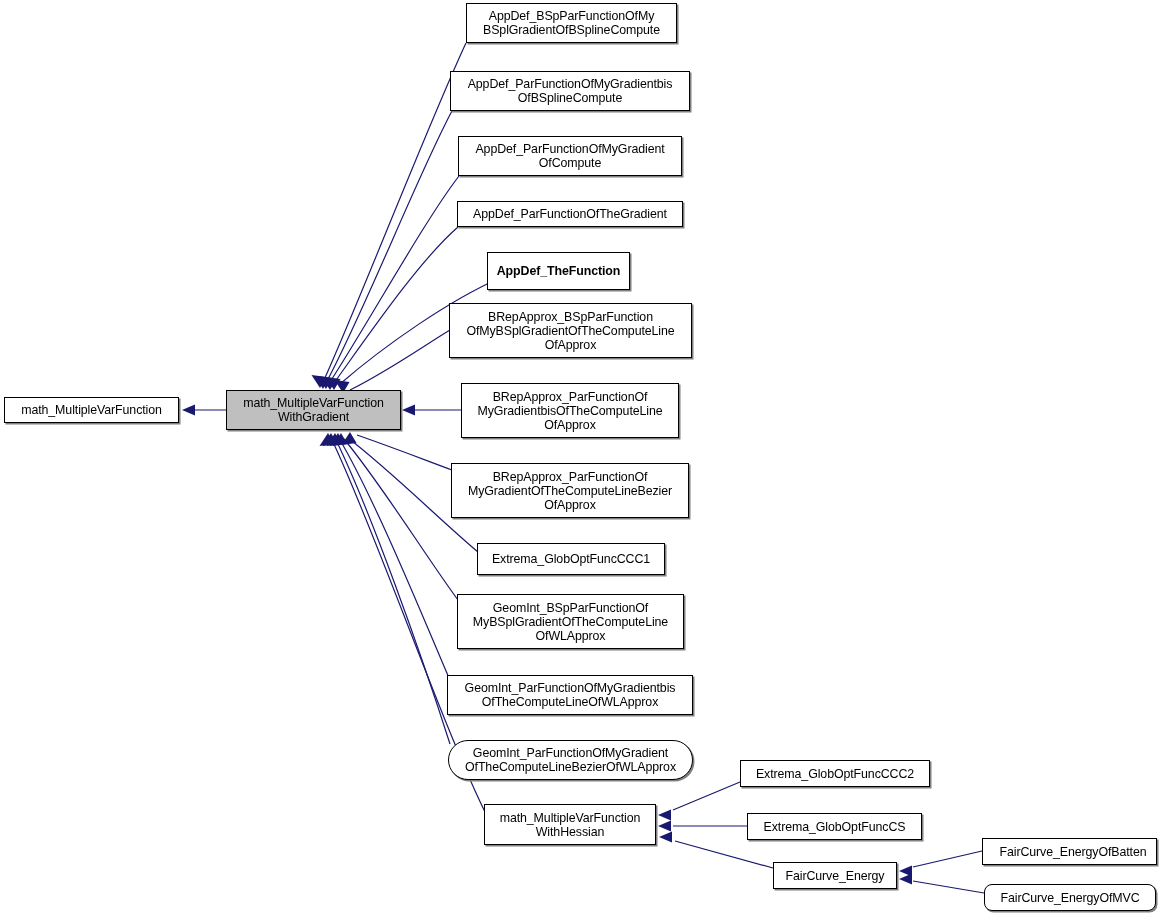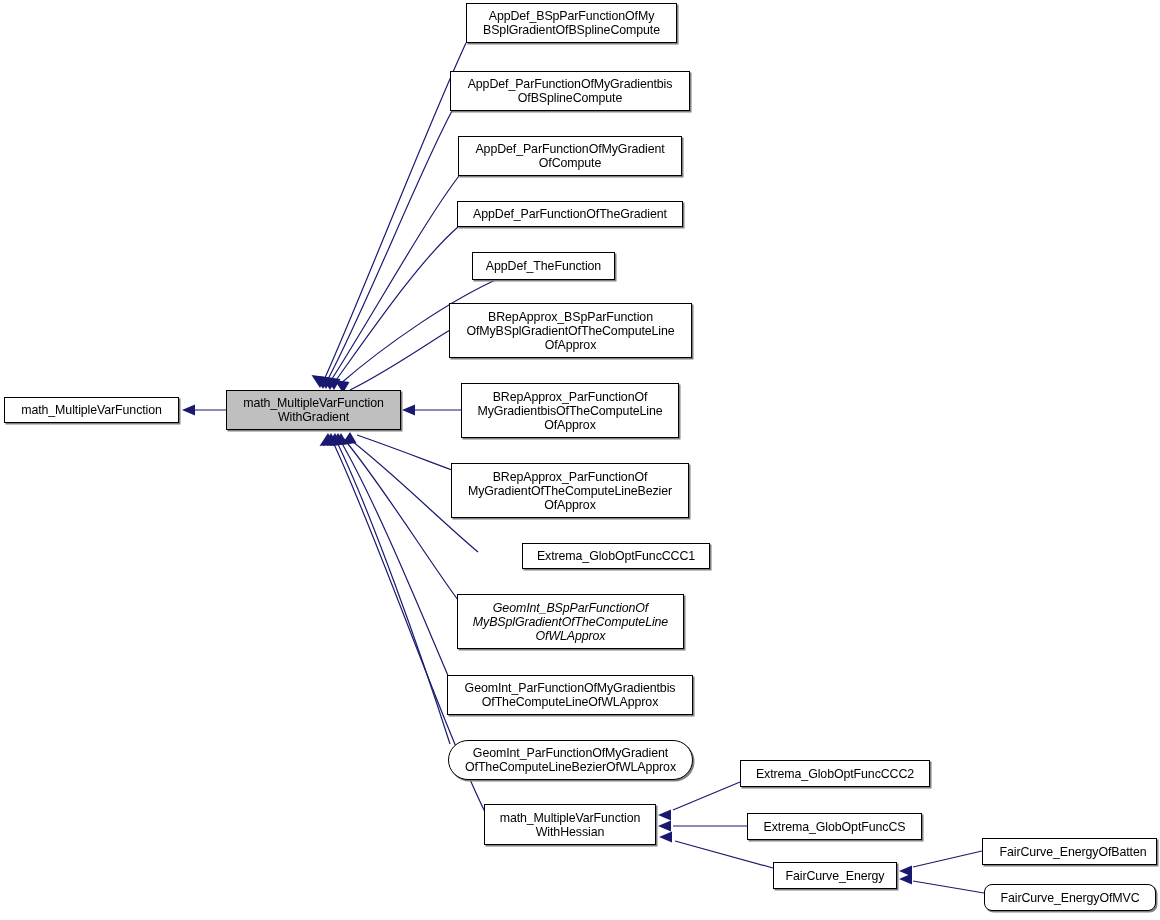--- a/index.html
+++ b/index.html
@@ -99,32 +99,32 @@
 <div class="node" style="left: 4px; top: 397px; width: 175px; height: 26px;"><span class="node-label">math_MultipleVarFunction</span></div>
     <div class="node current" style="left: 226px; top: 390px; width: 175px; height: 40px;"><span class="node-label">math_MultipleVarFunction
 WithGradient</span></div>
     <div class="node" style="left: 466px; top: 3px; width: 211px; height: 40px;"><span class="node-label">AppDef_BSpParFunctionOfMy
 BSplGradientOfBSplineCompute</span></div>
     <div class="node" style="left: 450px; top: 71px; width: 240px; height: 40px;"><span class="node-label">AppDef_ParFunctionOfMyGradientbis
 OfBSplineCompute</span></div>
     <div class="node" style="left: 458px; top: 136px; width: 224px; height: 40px; text-align: center;"><span class="node-label">AppDef_ParFunctionOfMyGradient
 OfCompute</span></div>
     <div class="node" style="left: 457px; top: 201px; width: 226px; height: 26px; text-align: right;"><span class="node-label">AppDef_ParFunctionOfTheGradient</span></div>
-    <div class="node" style="left: 472px; top: 252px; width: 143px; height: 28px;"><span class="node-label">AppDef_TheFunction</span></div>
+    <div class="node" style="left: 487px; top: 252px; width: 143px; height: 38px; font-weight: bold;"><span class="node-label">AppDef_TheFunction</span></div>
     <div class="node" style="left: 449px; top: 303px; width: 243px; height: 55px;"><span class="node-label">BRepApprox_BSpParFunction
 OfMyBSplGradientOfTheComputeLine
 OfApprox</span></div>
     <div class="node" style="left: 461px; top: 383px; width: 218px; height: 55px;"><span class="node-label">BRepApprox_ParFunctionOf
 MyGradientbisOfTheComputeLine
 OfApprox</span></div>
     <div class="node" style="left: 451px; top: 463px; width: 238px; height: 55px;"><span class="node-label">BRepApprox_ParFunctionOf
 MyGradientOfTheComputeLineBezier
 OfApprox</span></div>
-    <div class="node" style="left: 477px; top: 543px; width: 188px; height: 26px; margin-left: 45px;"><span class="node-label">Extrema_GlobOptFuncCCC1</span></div>
-    <div class="node" style="left: 457px; top: 594px; width: 227px; height: 55px; font-style: italic;"><span class="node-label">GeomInt_BSpParFunctionOf
+    <div class="node" style="left: 477px; top: 543px; width: 188px; height: 32px;"><span class="node-label">Extrema_GlobOptFuncCCC1</span></div>
+    <div class="node" style="left: 457px; top: 594px; width: 227px; height: 55px;"><span class="node-label">GeomInt_BSpParFunctionOf
 MyBSplGradientOfTheComputeLine
 OfWLApprox</span></div>
     <div class="node" style="left: 447px; top: 675px; width: 246px; height: 40px;"><span class="node-label">GeomInt_ParFunctionOfMyGradientbis
 OfTheComputeLineOfWLApprox</span></div>
     <div class="node" style="left: 448px; top: 740px; width: 245px; height: 40px; border-radius: 20px;"><span class="node-label">GeomInt_ParFunctionOfMyGradient
 OfTheComputeLineBezierOfWLApprox</span></div>
     <div class="node" style="left: 484px; top: 804px; width: 172px; height: 41px;"><span class="node-label">math_MultipleVarFunction
 WithHessian</span></div>
     <div class="node" style="left: 740px; top: 760px; width: 190px; height: 27px;"><span class="node-label">Extrema_GlobOptFuncCCC2</span></div>
     <div class="node" style="left: 747px; top: 813px; width: 175px; height: 27px;"><span class="node-label">Extrema_GlobOptFuncCS</span></div>

